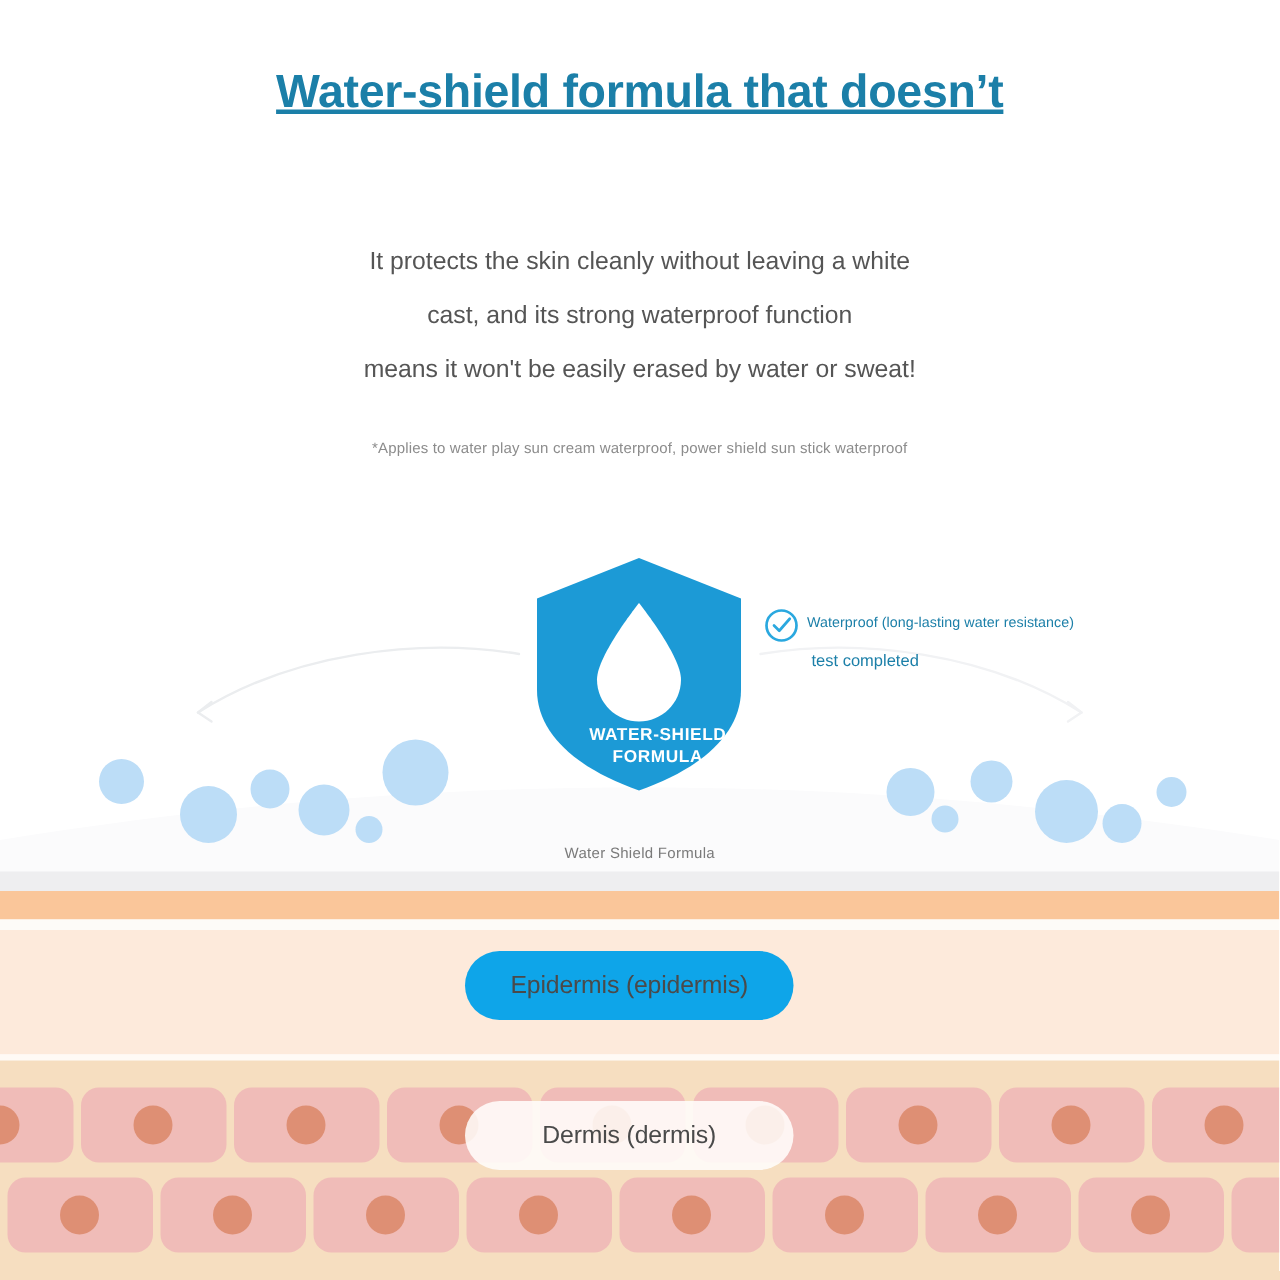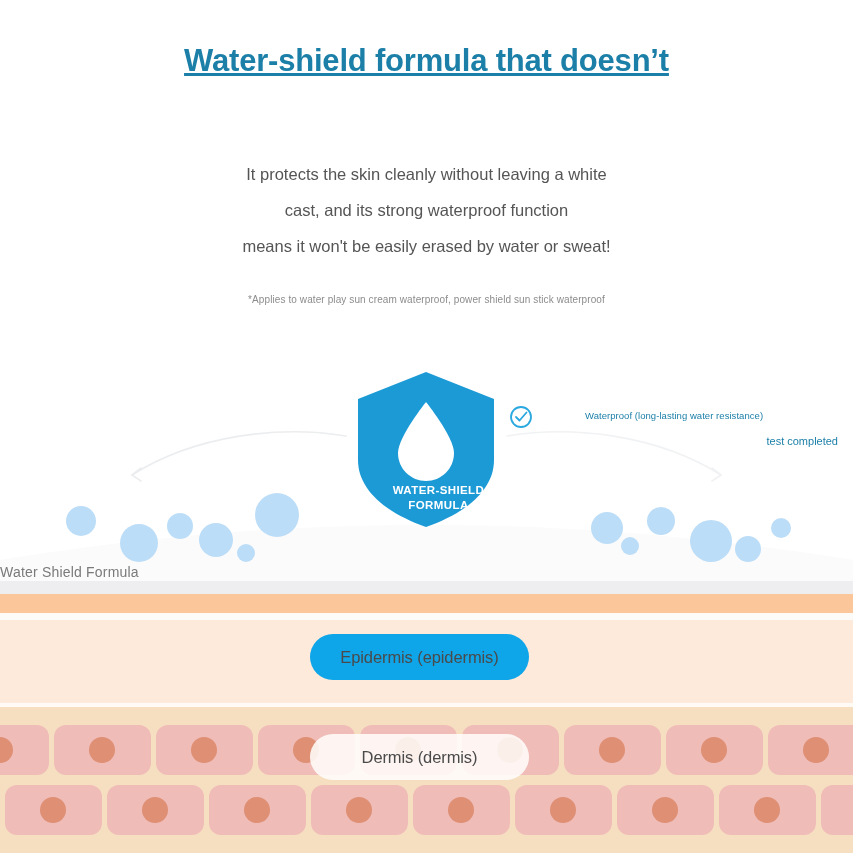--- a/index.html
+++ b/index.html
@@ -97,46 +97,45 @@
     top: 409px;
     width: 300px;
   }
   .callout-row {
     color: #1b7fa8;
     font-size: 9.5px;
     font-weight: 500;
     letter-spacing: 0.05px;
     line-height: 14px;
     white-space: nowrap;
-    margin-left: 47px;
   }
   .callout-row2 {
     color: #1b7fa8;
     font-size: 11px;
     font-weight: 500;
     margin-top: 12px;
     margin-left: 3px;
     white-space: nowrap;
-    text-align: right;
   }
   .check-icon {
     position: absolute;
     left: 509px;
     top: 405px;
     width: 24px;
     height: 24px;
   }
 
   .caption {
     position: absolute;
     left: 0;
     top: 564px;
     width: 853px;
+    text-align: center;
     color: #7a7a7a;
-    font-size: 14px;
+    font-size: 10px;
     letter-spacing: 0.2px;
   }
 
   
   .skin { position: absolute; left: 0; width: 853px; }
 
   .band-grey   { top: 581px; height: 13px; background: #eeeef0; }
   .band-orange { top: 594px; height: 19px; background: #fac69a; }
   .band-white1 { top: 613px; height: 7px;  background: #fdfbf8; }
   .band-peach  { top: 620px; height: 83px; background: #fdeadb; }

